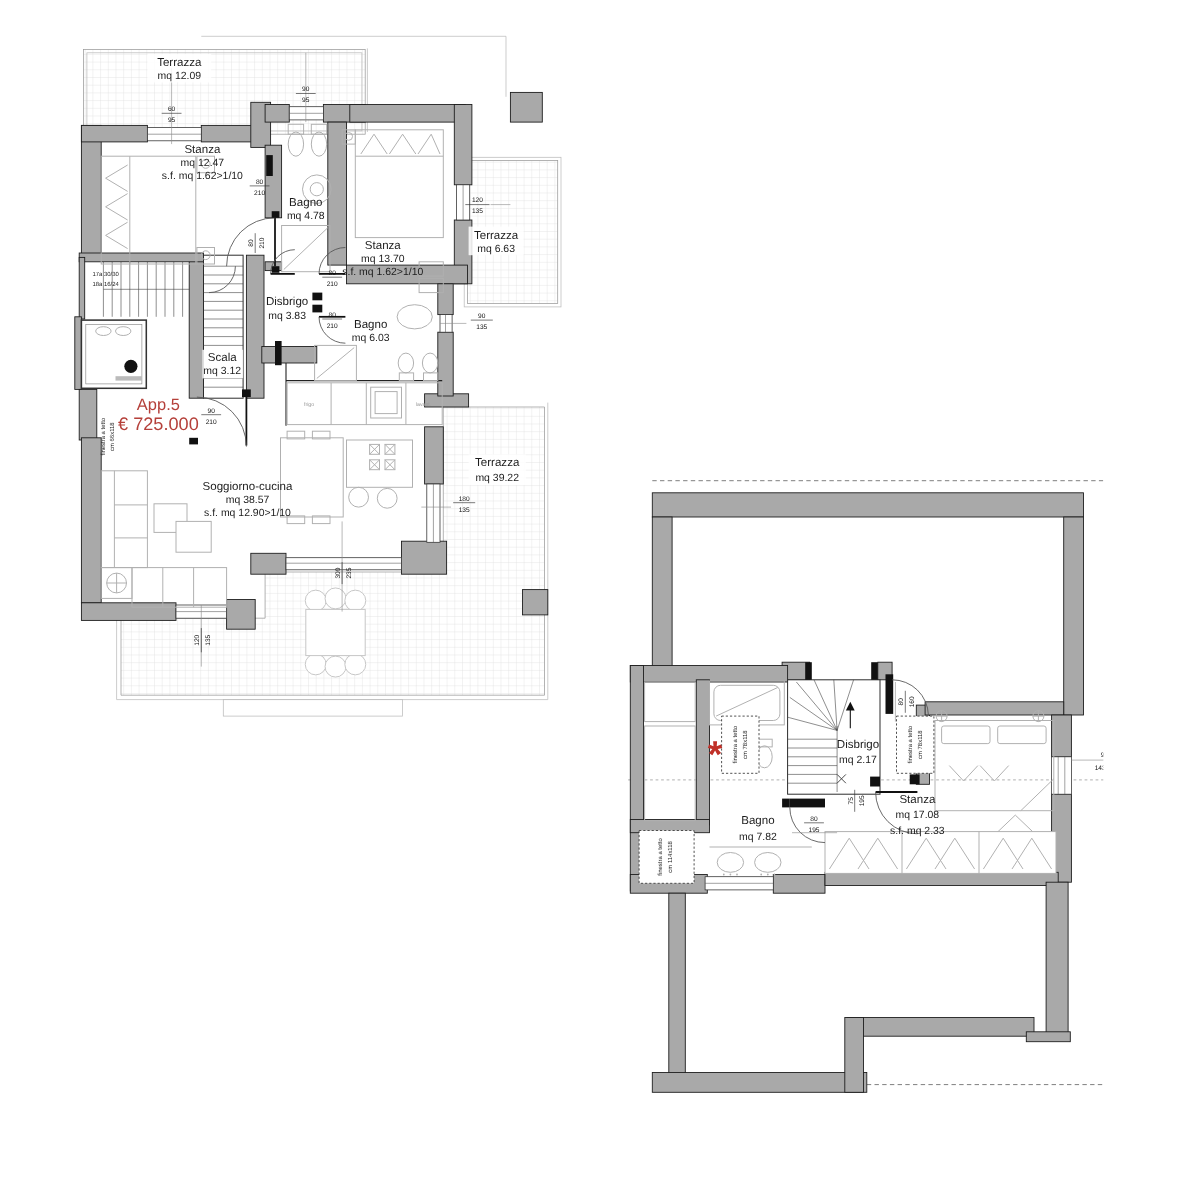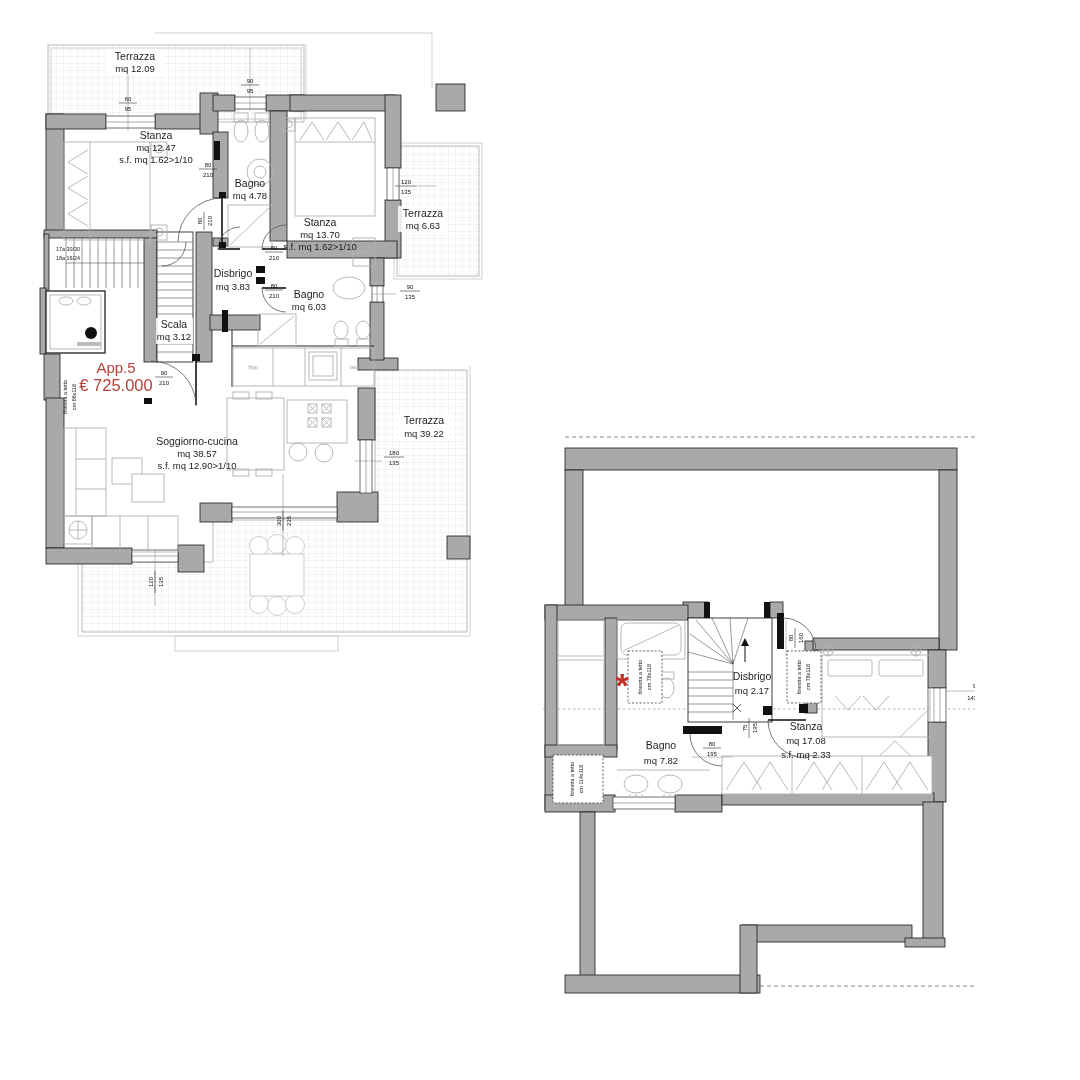--- a/index.html
+++ b/index.html
@@ -1,17 +1,17 @@
 <!DOCTYPE html>
 <html><head>
 <meta charset="utf-8">
 <style>
   html,body{margin:0;padding:0;background:#ffffff;}
   .stage{position:relative;width:975px;height:1080px;background:#fff;overflow:hidden;
-         font-family:"Liberation Sans",sans-serif;}
+         font-family:"Liberation Sans",sans-serif;padding-left:28px;}
   svg{display:block}
   .w   {fill:#a9a9a9;stroke:#1b1b1b;stroke-width:.8}
   .thin{fill:none;stroke:#bdbdbd;stroke-width:.7}
   .f   {fill:none;stroke:#b0b0b0;stroke-width:.9}
   .fw  {fill:#fff;stroke:#b0b0b0;stroke-width:.9}
   .fo  {fill:#fff;stroke:#c6c6c6;stroke-width:.9}
   .arc {fill:none;stroke:#555;stroke-width:.8}
   .leaf{stroke:#111;stroke-width:1.6}
   .jb  {fill:#111}
   .win {fill:#fff;stroke:#333;stroke-width:.7}

